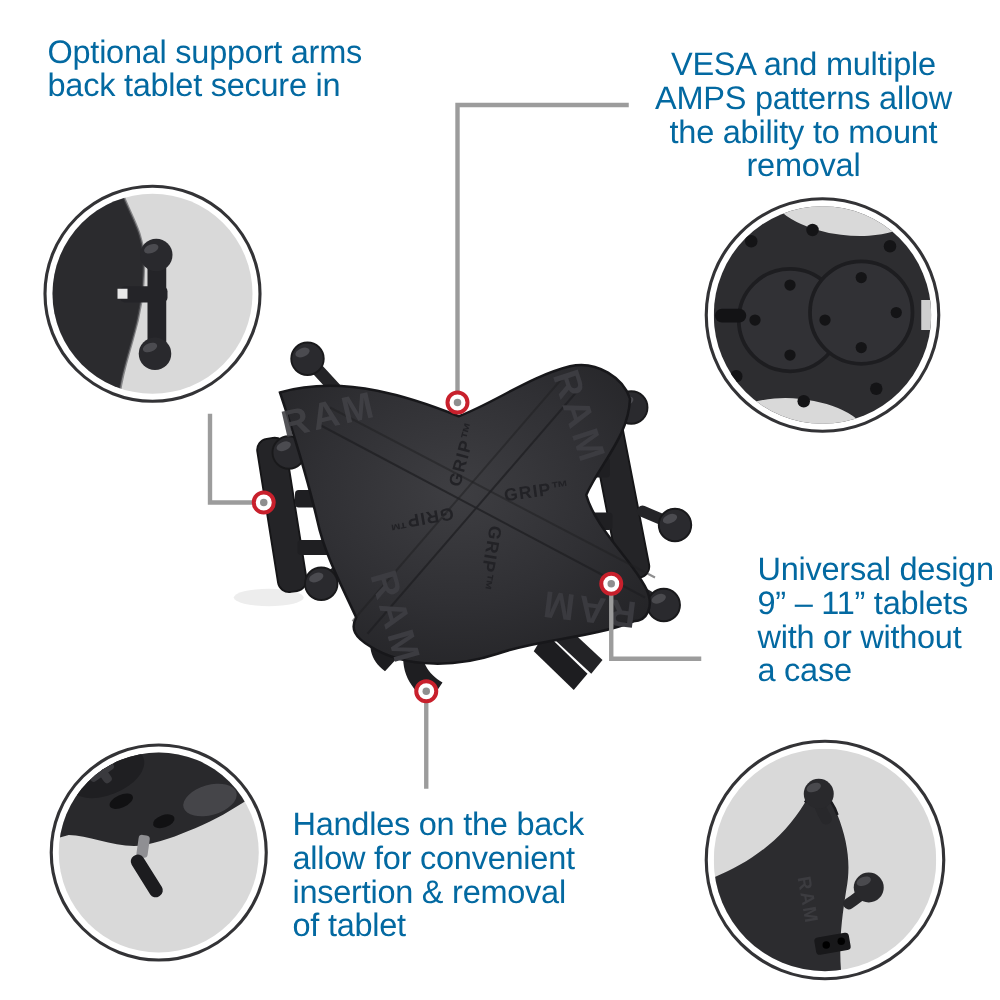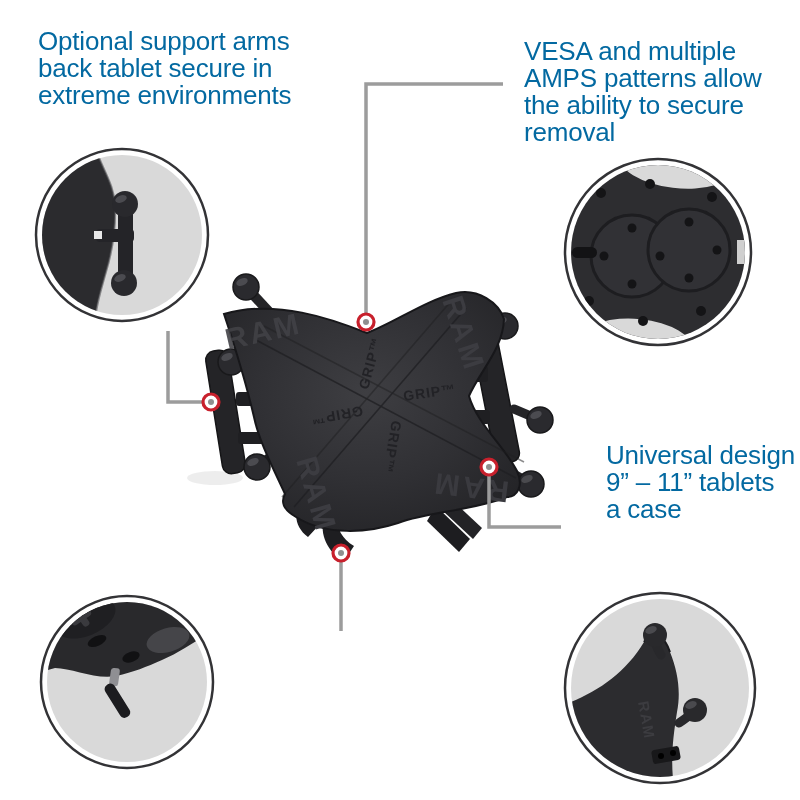--- a/index.html
+++ b/index.html
@@ -225,30 +225,36 @@
       <g>
         <circle cx="341" cy="553" r="8" fill="#ffffff" stroke="#c8202c" stroke-width="3.2"></circle>
         <circle cx="341" cy="553" r="3" fill="#8f8f8f"></circle>
       </g>
     </g>
   </svg>
 
   <div class="annotation" style="left:38px;top:28px;">
     <div>Optional support arms</div>
     <div>back tablet secure in</div>
-    <div>extreme environments</div>
-  </div>
-
-  <div class="annotation" style="left:524px;top:38px;">
+  </div>
+
+  <div class="annotation" style="left:524px;top:38px;text-align:center;">
     <div>VESA and multiple</div>
     <div>AMPS patterns allow</div>
-    <div>the ability to secure</div>
+    <div>the ability to mount</div>
     <div>removal</div>
   </div>
 
   <div class="annotation" style="left:606px;top:442px;">
     <div>Universal design</div>
     <div>9” – 11” tablets</div>
+    <div>with or without</div>
     <div>a case</div>
   </div>
 
+  <div class="annotation" style="left:234px;top:646px;">
+    <div>Handles on the back</div>
+    <div>allow for convenient</div>
+    <div>insertion &amp; removal</div>
+    <div>of tablet</div>
+  </div>
 
 </div>
 
 </body></html>

